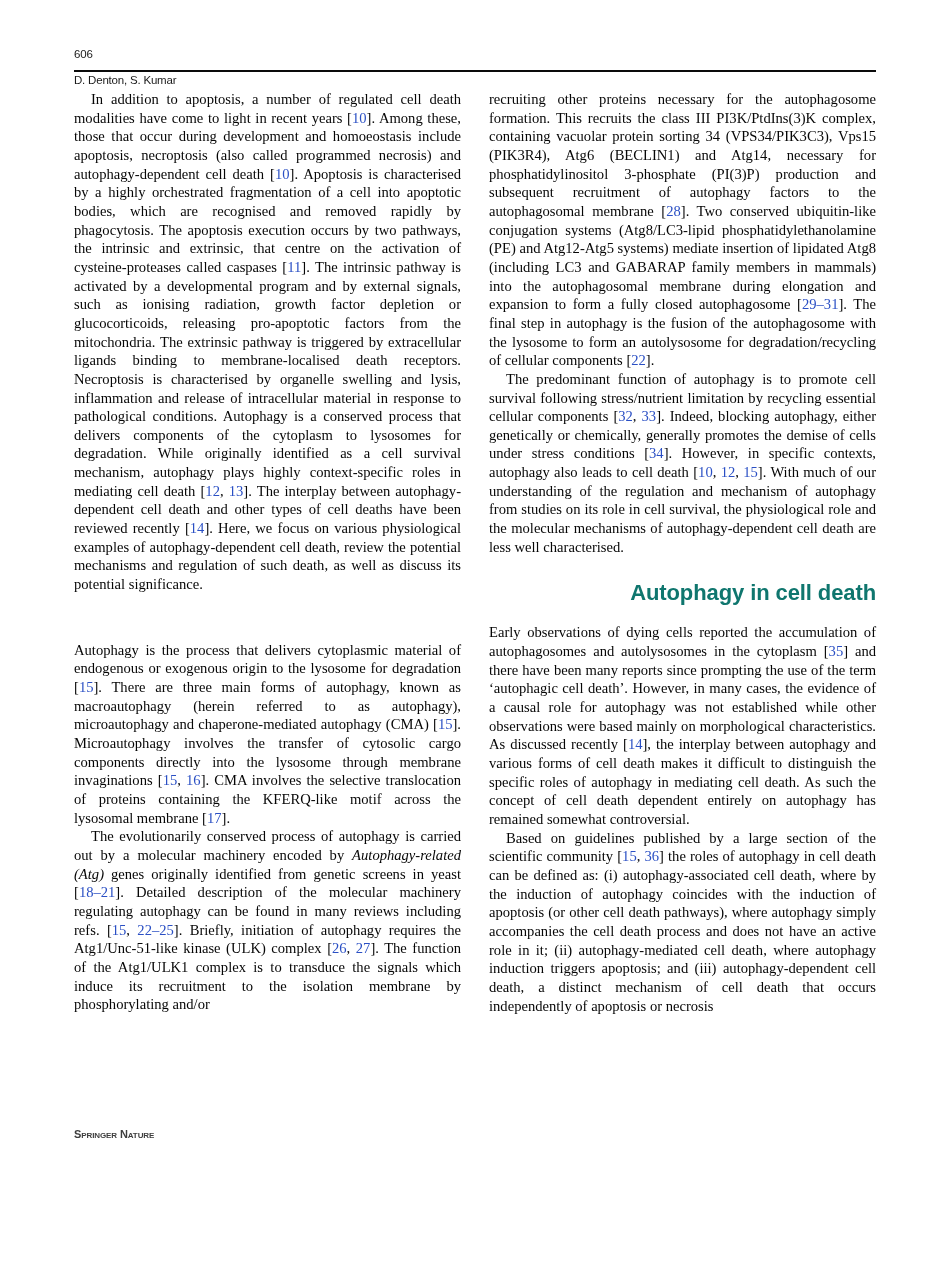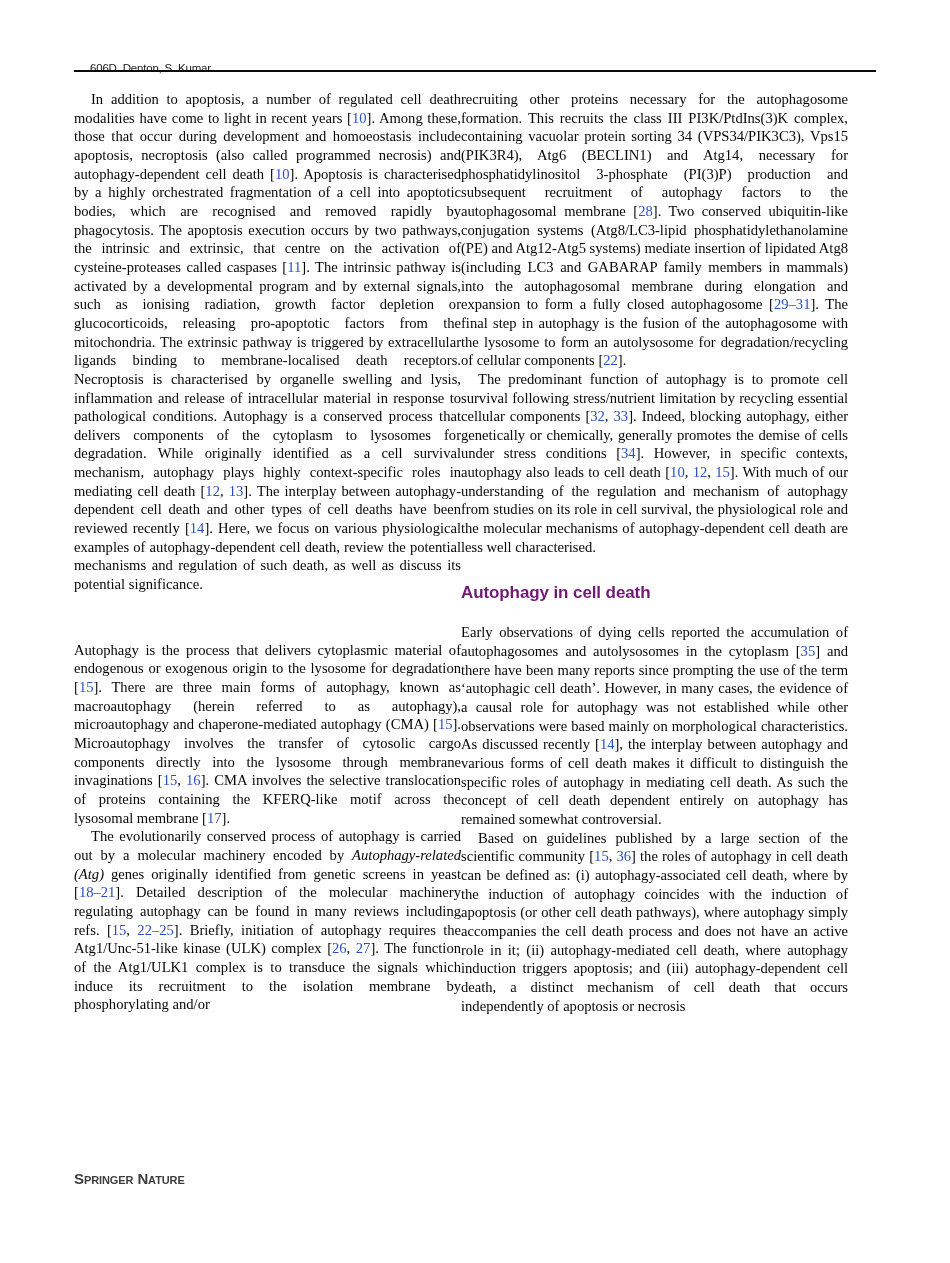--- a/index.html
+++ b/index.html
@@ -13,29 +13,31 @@
     height: 1263px;
     background: #ffffff;
     overflow: hidden;
     font-family: "Liberation Serif", "DejaVu Serif", serif;
     color: #050505;
   }
 
   
   .running-head {
     position: absolute;
-    left: 90px;
+    left: 74px;
     top: 48px;
     width: 802px;
     display: flex;
+    justify-content: space-between;
     align-items: baseline;
     font-family: "Liberation Sans", "DejaVu Sans", sans-serif;
     font-size: 11.5px;
     letter-spacing: -0.2px;
     color: #1a1a1a;
+    flex-direction: column;
   }
   .running-head .folio { font-size: 11.5px; }
   .running-head .authors { font-size: 11.5px; margin-top: 14px; }
 
   .head-rule {
     position: absolute;
     left: 74px;
     top: 70px;
     width: 802px;
     height: 2px;
@@ -43,20 +45,21 @@
   }
 
   
   .columns {
     position: absolute;
     left: 74px;
     top: 90px;
     width: 802px;
     height: 1060px;
     display: flex;
+    gap: 28px;
   }
   .col {
     width: 387px;
     flex: 0 0 387px;
   }
 
   p.body {
     margin: 0;
     font-size: 14.6px;
     line-height: 18.65px;
@@ -64,39 +67,40 @@
     text-justify: inter-word;
     hyphens: none;
     color: #060606;
   }
   p.body.indent { text-indent: 17px; }
 
   h2.section {
     margin: 0;
     font-family: "Liberation Sans", "DejaVu Sans", sans-serif;
     font-weight: bold;
-    font-size: 17px;
+    font-size: 22px;
     line-height: 20px;
     letter-spacing: -0.1px;
-    color: #701a75;
+    color: #0f766e;
+    text-align: right;
   }
   .gap-before-heading { height: 27px; }
   .gap-after-heading  { height: 20px; }
 
   .cite { color: #2a4fc4; }
   .ital { font-style: italic; }
 
   
   .footer-brand {
     position: absolute;
     left: 74px;
-    top: 1170px;
+    top: 1128px;
     font-family: "Liberation Sans", "DejaVu Sans", sans-serif;
     font-weight: bold;
-    font-size: 15px;
+    font-size: 11px;
     letter-spacing: -0.1px;
     color: #3d3d3d;
     font-variant: small-caps;
     text-transform: none;
     text-align: center;
   }
 </style>
 </head>
 <body>
 

